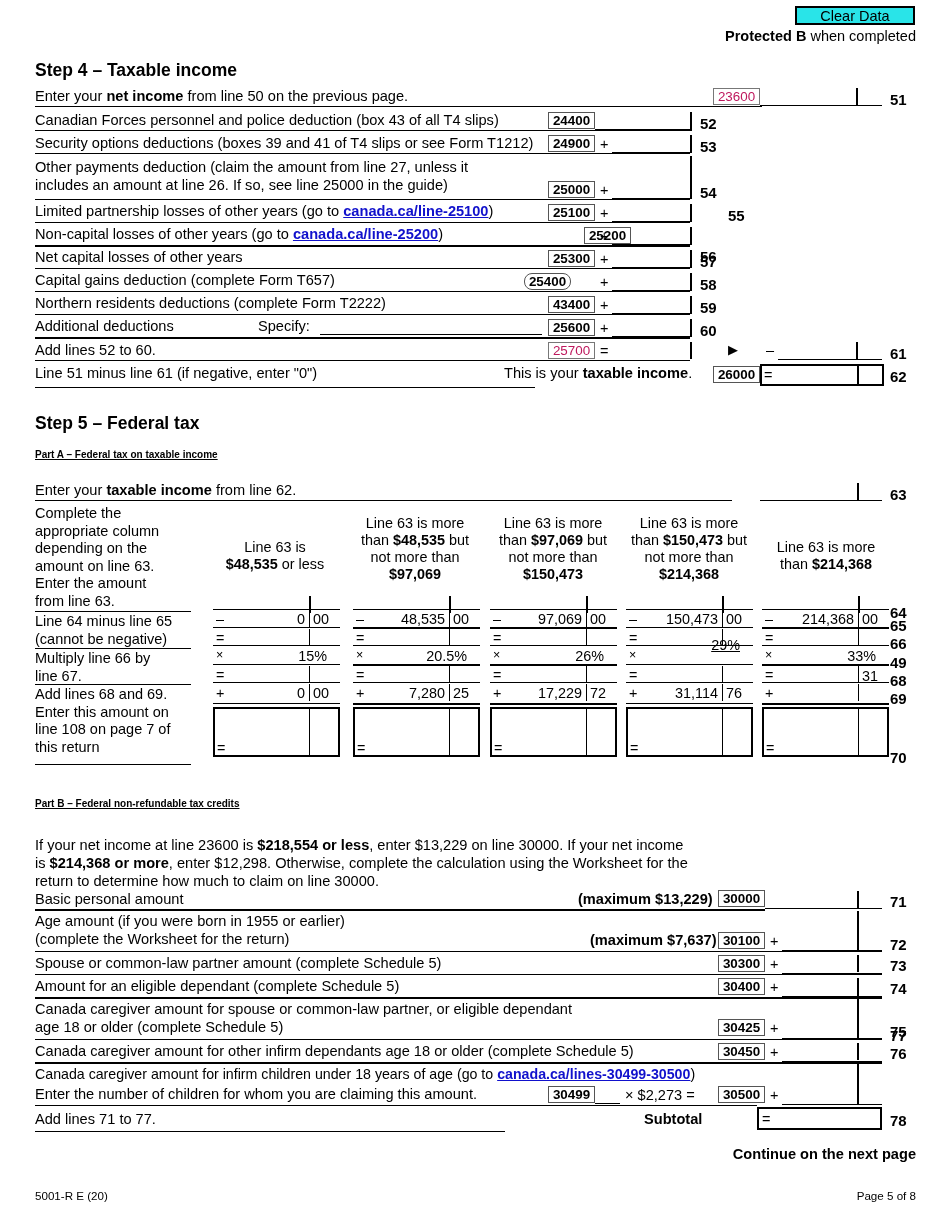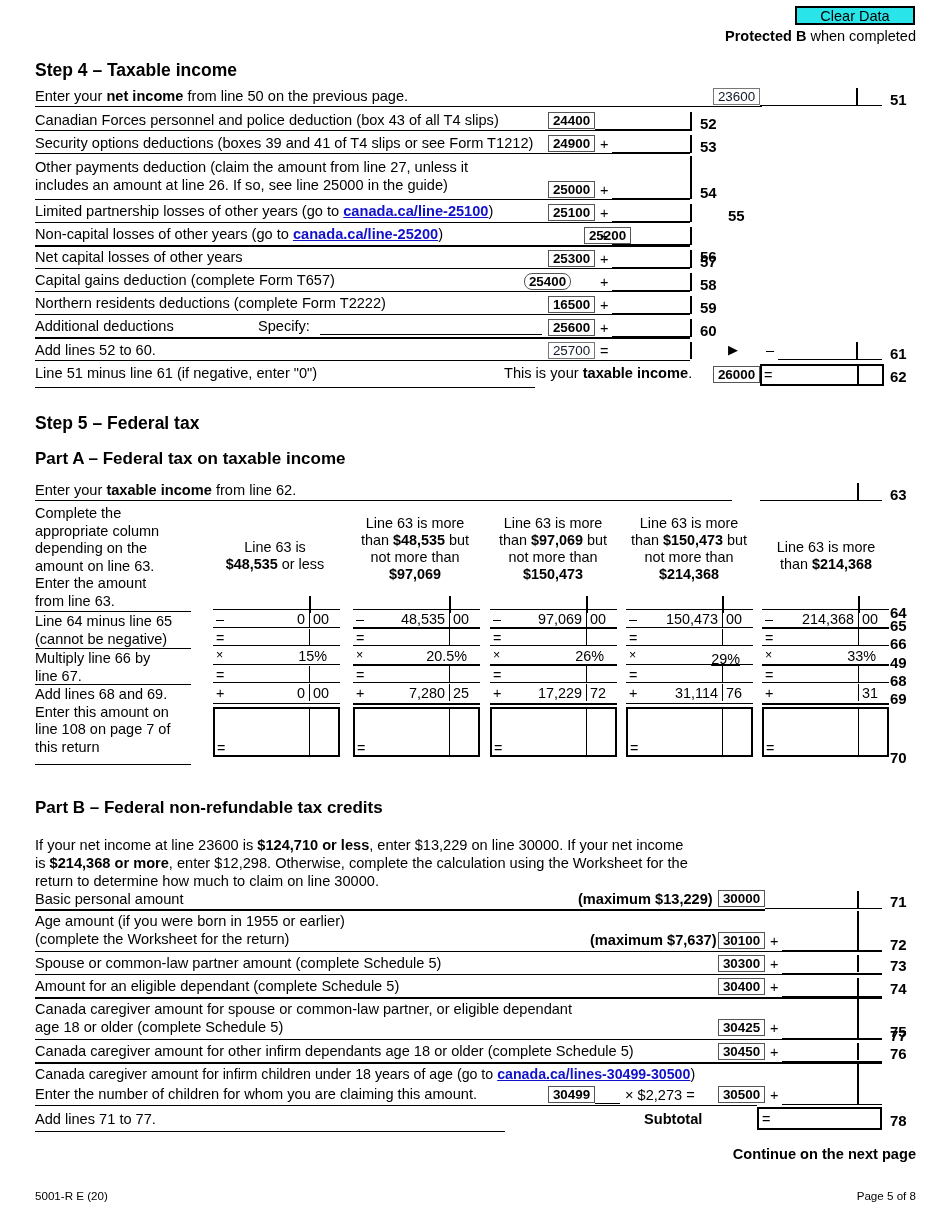--- a/index.html
+++ b/index.html
@@ -8,33 +8,33 @@
        color:#000;-webkit-font-smoothing:none;}
   .abs{position:absolute;}
   
   #clear-data{left:795px;top:6px;width:120px;height:19px;background:#29E4E8;
      border:2px solid #000;box-sizing:border-box;text-align:center;
      font-size:14.5px;line-height:16px;color:#000;cursor:pointer;}
   #protected{right:34px;top:28px;font-size:14.5px;white-space:nowrap;text-align:right;}
   #protected b{font-weight:bold;}
   
   .steph{font-size:17.5px;font-weight:bold;}
-  .parth{font-size:17px;font-weight:bold;}
+  .parth{font-size:10px;font-weight:bold;text-decoration:underline;}
   .txt{font-size:14.6px;line-height:18px;}
   .b{font-weight:bold;}
   .lnk{color:#1111CC;font-weight:bold;text-decoration:underline;}
   
   .rule{position:absolute;background:#000;height:1px;}
   .rule.t2{height:1.6px;}
   .vt{position:absolute;background:#000;width:1.6px;}
   
   .code{position:absolute;border:1px solid #555;box-sizing:border-box;
         height:17px;width:47px;text-align:center;font-size:13.4px;
         line-height:15px;font-weight:bold;background:#fff;}
-  .code.ro{font-weight:normal;color:#0f172a;border-color:#777;}
+  .code.ro{font-weight:normal;color:#be185d;border-color:#777;}
   .op{position:absolute;font-size:14.5px;line-height:15px;}
   .lnum{position:absolute;font-size:15px;font-weight:bold;}
   
   .fu{position:absolute;background:#000;height:1.3px;}
   .fbox{position:absolute;border:2.3px solid #000;box-sizing:border-box;background:#fff;}
   .tick{position:absolute;background:#000;width:1.5px;}
   
   .bcell{position:absolute;font-size:14.4px;line-height:16px;}
   .bnum{position:absolute;font-size:14.4px;text-align:right;}
   .bop{position:absolute;font-size:14.4px;}
@@ -108,21 +108,21 @@
 
 <div class="abs txt" style="left:35px;top:271px;">Capital gains deduction (complete Form T657)</div>
 <div class="code" style="left:524px;top:273px;border-radius:8px;">25400</div>
 <div class="op" style="left:600px;top:275px;">+</div>
 <div class="fu" style="left:612px;top:290px;width:78px;"></div>
 <div class="vt" style="left:690px;top:273px;height:18px;"></div>
 <div class="lnum" style="left:700px;top:276px;">58</div>
 <div class="rule" style="left:35px;top:291px;width:655px;"></div>
 
 <div class="abs txt" style="left:35px;top:294px;">Northern residents deductions (complete Form T2222)</div>
-<div class="code" style="left:548px;top:296px;">16500</div>
+<div class="code" style="left:548px;top:296px;">43400</div>
 <div class="op" style="left:600px;top:298px;">+</div>
 <div class="fu" style="left:612px;top:313px;width:78px;"></div>
 <div class="vt" style="left:690px;top:296px;height:18px;"></div>
 <div class="lnum" style="left:700px;top:299px;">59</div>
 <div class="rule" style="left:35px;top:314px;width:655px;"></div>
 
 <div class="abs txt" style="left:35px;top:317px;">Additional deductions</div>
 <div class="abs txt" style="left:258px;top:317px;">Specify:</div>
 <div class="fu" style="left:320px;top:334px;width:222px;"></div>
 <div class="code" style="left:548px;top:319px;">25600</div>
@@ -284,21 +284,21 @@
     <div class="fu" style="left:626px;top:609px;width:127px;"></div>
     <div class="bop" style="left:629px;top:611px;">–</div>
     <div class="bnum" style="left:646px;top:611px;width:72px;">150,473</div>
     <div class="vt" style="left:722px;top:610px;height:17px;width:1.2px;"></div>
     <div class="bcell" style="left:726px;top:611px;">00</div>
     <div class="rule" style="left:626px;top:627px;width:127px;"></div>
     <div class="bop" style="left:629px;top:630px;">=</div>
     <div class="vt" style="left:722px;top:629px;height:17px;width:1.2px;"></div>
     <div class="rule" style="left:626px;top:645px;width:127px;"></div>
     <div class="bop" style="left:629px;top:648px;font-size:12.5px;">×</div>
-    <div class="bnum" style="left:646px;top:651px;width:94px;text-decoration:underline;">29%</div>
+    <div class="bnum" style="left:646px;top:637px;width:94px;text-decoration:underline;">29%</div>
     <div class="rule" style="left:626px;top:664px;width:127px;"></div>
     <div class="bop" style="left:629px;top:667px;">=</div>
     <div class="vt" style="left:722px;top:666px;height:17px;width:1.2px;"></div>
     <div class="rule" style="left:626px;top:682px;width:127px;"></div>
     <div class="bop" style="left:629px;top:685px;">+</div>
     <div class="bnum" style="left:646px;top:685px;width:72px;">31,114</div>
     <div class="vt" style="left:722px;top:684px;height:17px;width:1.2px;"></div>
     <div class="bcell" style="left:726px;top:685px;">76</div>
     <div class="rule" style="left:626px;top:703px;width:127px;"></div>
     <div class="fbox" style="left:626px;top:707px;width:127px;height:50px;"></div>
@@ -316,37 +316,37 @@
     <div class="rule" style="left:762px;top:645px;width:127px;"></div>
     <div class="bop" style="left:765px;top:648px;font-size:12.5px;">×</div>
     <div class="bnum" style="left:782px;top:648px;width:94px;">33%</div>
     <div class="rule t2" style="left:762px;top:664px;width:127px;"></div>
     <div class="bop" style="left:765px;top:667px;">=</div>
     <div class="vt" style="left:858px;top:666px;height:17px;width:1.2px;"></div>
     <div class="rule" style="left:762px;top:682px;width:127px;"></div>
     <div class="bop" style="left:765px;top:685px;">+</div>
     <div class="bnum" style="left:782px;top:685px;width:72px;margin-top:24px;">49,644</div>
     <div class="vt" style="left:858px;top:684px;height:17px;width:1.2px;"></div>
-    <div class="bcell" style="left:862px;top:685px;">31</div>
+    <div class="bcell" style="left:862px;top:668px;">31</div>
     <div class="rule t2" style="left:762px;top:703px;width:127px;"></div>
     <div class="fbox" style="left:762px;top:707px;width:127px;height:50px;"></div>
     <div class="bop" style="left:766px;top:740px;">=</div>
     <div class="tick" style="left:858px;top:709px;height:46px;width:1.2px;"></div>
   </div>
 
 <div class="lnum" style="left:890px;top:604px;">64</div>
 <div class="lnum" style="left:890px;top:617px;">65</div>
 <div class="lnum" style="left:890px;top:635px;">66</div>
 <div class="lnum" style="left:890px;top:654px;">49</div>
 <div class="lnum" style="left:890px;top:672px;">68</div>
 <div class="lnum" style="left:890px;top:690px;text-align:center;">69</div>
 <div class="lnum" style="left:890px;top:749px;">70</div>
 
 <div class="abs parth" style="left:35px;top:798px;">Part B – Federal non-refundable tax credits</div>
-<div class="abs txt" style="left:35px;top:836px;"><span>If your net income at line 23600 is </span><span class="b">$124,710 or less</span><span>, enter $13,229 on line 30000. If your net income</span></div>
+<div class="abs txt" style="left:35px;top:836px;"><span>If your net income at line 23600 is </span><span class="b">$218,554 or less</span><span>, enter $13,229 on line 30000. If your net income</span></div>
 <div class="abs txt" style="left:35px;top:854px;"><span>is </span><span class="b">$214,368 or more</span><span>, enter $12,298. Otherwise, complete the calculation using the Worksheet for the</span></div>
 <div class="abs txt" style="left:35px;top:872px;">return to determine how much to claim on line 30000.</div>
 
 <div class="abs txt" style="left:35px;top:890px;">Basic personal amount</div>
 <div class="abs txt b" style="left:578px;top:890px;">(maximum $13,229)</div>
 <div class="code" style="left:718px;top:890px;">30000</div>
 <div class="fu" style="left:765px;top:908px;width:117px;"></div>
 <div class="tick" style="left:857px;top:891px;height:17px;"></div>
 <div class="lnum" style="left:890px;top:893px;">71</div>
 <div class="rule t2" style="left:35px;top:909px;width:730px;"></div>

